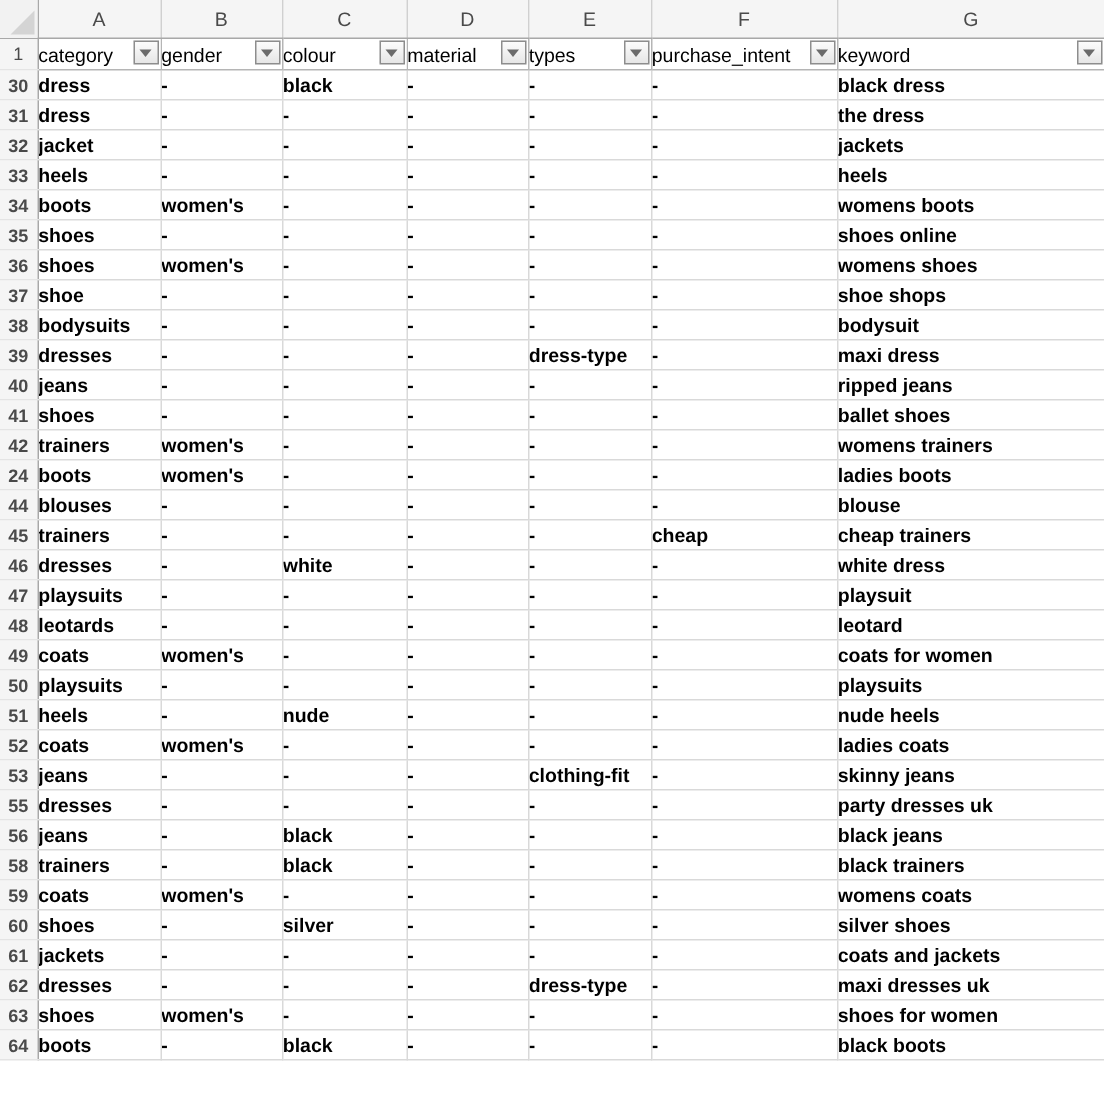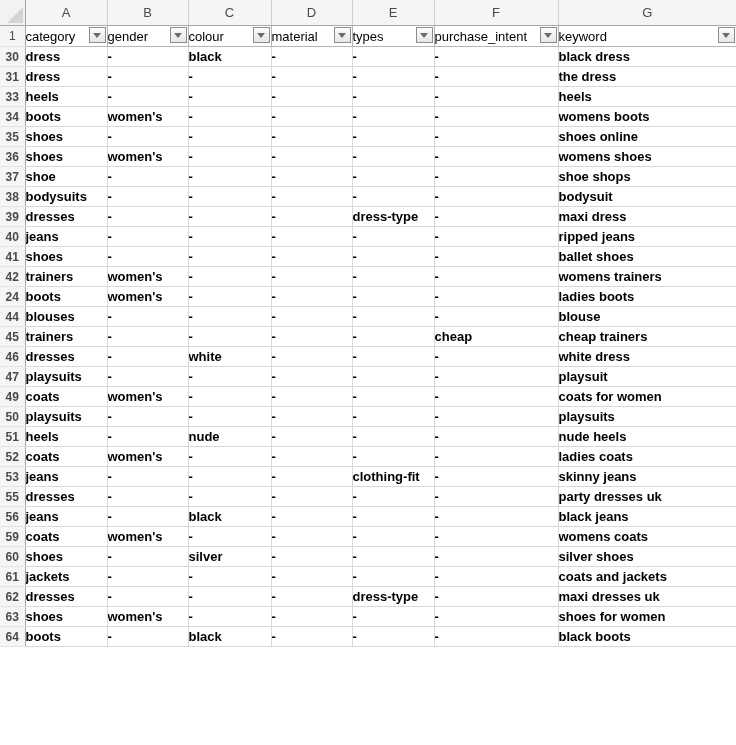--- a/index.html
+++ b/index.html
@@ -228,20 +228,30 @@
           <td class="rowhdr">31</td>
           <td class="cell">dress</td>
           <td class="cell">-</td>
           <td class="cell">-</td>
           <td class="cell">-</td>
           <td class="cell">-</td>
           <td class="cell">-</td>
           <td class="cell">the dress</td>
         </tr>
         <tr class="data-row">
+          <td class="rowhdr">32</td>
+          <td class="cell">jacket</td>
+          <td class="cell">-</td>
+          <td class="cell">-</td>
+          <td class="cell">-</td>
+          <td class="cell">-</td>
+          <td class="cell">-</td>
+          <td class="cell">jackets</td>
+        </tr>
+        <tr class="data-row">
           <td class="rowhdr">33</td>
           <td class="cell">heels</td>
           <td class="cell">-</td>
           <td class="cell">-</td>
           <td class="cell">-</td>
           <td class="cell">-</td>
           <td class="cell">-</td>
           <td class="cell">heels</td>
         </tr>
         <tr class="data-row">
@@ -378,20 +388,30 @@
           <td class="rowhdr">47</td>
           <td class="cell">playsuits</td>
           <td class="cell">-</td>
           <td class="cell">-</td>
           <td class="cell">-</td>
           <td class="cell">-</td>
           <td class="cell">-</td>
           <td class="cell">playsuit</td>
         </tr>
         <tr class="data-row">
+          <td class="rowhdr">48</td>
+          <td class="cell">leotards</td>
+          <td class="cell">-</td>
+          <td class="cell">-</td>
+          <td class="cell">-</td>
+          <td class="cell">-</td>
+          <td class="cell">-</td>
+          <td class="cell">leotard</td>
+        </tr>
+        <tr class="data-row">
           <td class="rowhdr">49</td>
           <td class="cell">coats</td>
           <td class="cell">women's</td>
           <td class="cell">-</td>
           <td class="cell">-</td>
           <td class="cell">-</td>
           <td class="cell">-</td>
           <td class="cell">coats for women</td>
         </tr>
         <tr class="data-row">
@@ -446,20 +466,30 @@
         </tr>
         <tr class="data-row">
           <td class="rowhdr">56</td>
           <td class="cell">jeans</td>
           <td class="cell">-</td>
           <td class="cell">black</td>
           <td class="cell">-</td>
           <td class="cell">-</td>
           <td class="cell">-</td>
           <td class="cell">black jeans</td>
+        </tr>
+        <tr class="data-row">
+          <td class="rowhdr">58</td>
+          <td class="cell">trainers</td>
+          <td class="cell">-</td>
+          <td class="cell">black</td>
+          <td class="cell">-</td>
+          <td class="cell">-</td>
+          <td class="cell">-</td>
+          <td class="cell">black trainers</td>
         </tr>
         <tr class="data-row">
           <td class="rowhdr">59</td>
           <td class="cell">coats</td>
           <td class="cell">women's</td>
           <td class="cell">-</td>
           <td class="cell">-</td>
           <td class="cell">-</td>
           <td class="cell">-</td>
           <td class="cell">womens coats</td>

